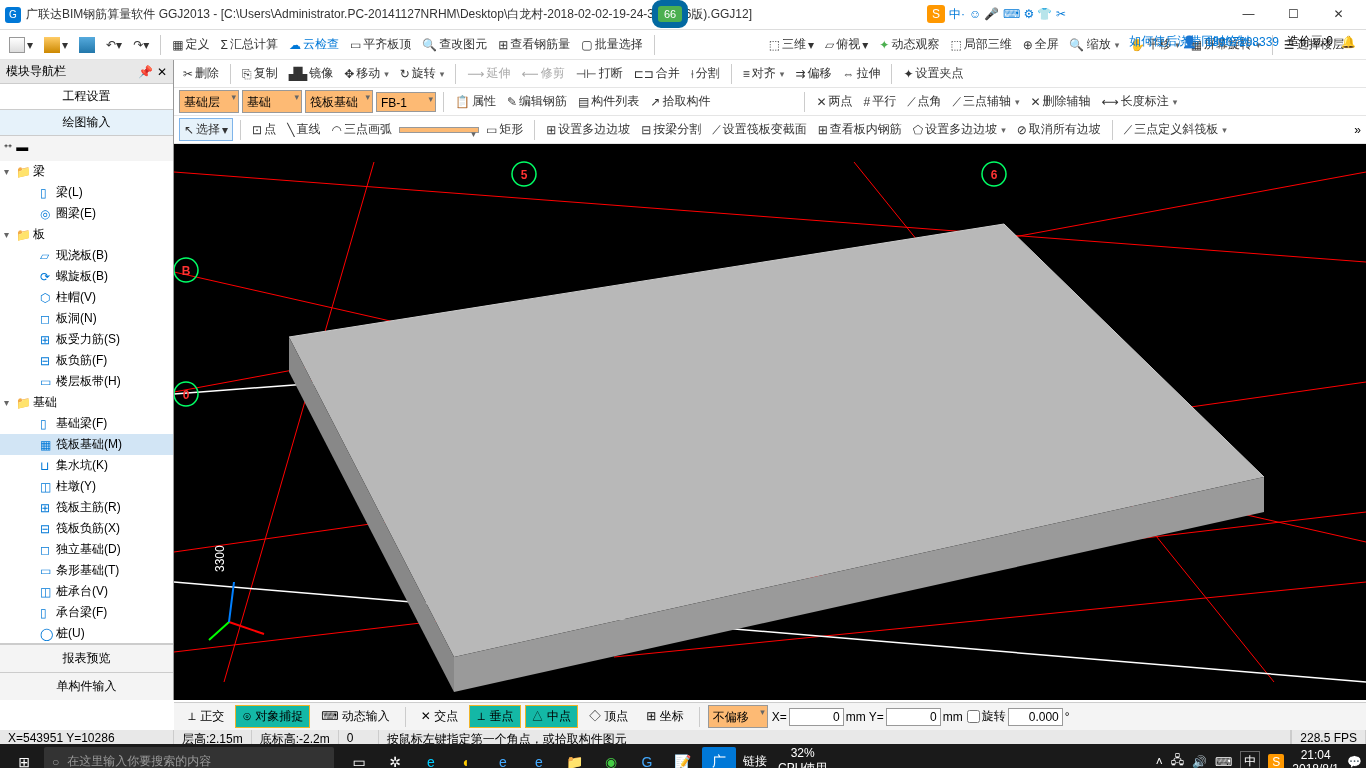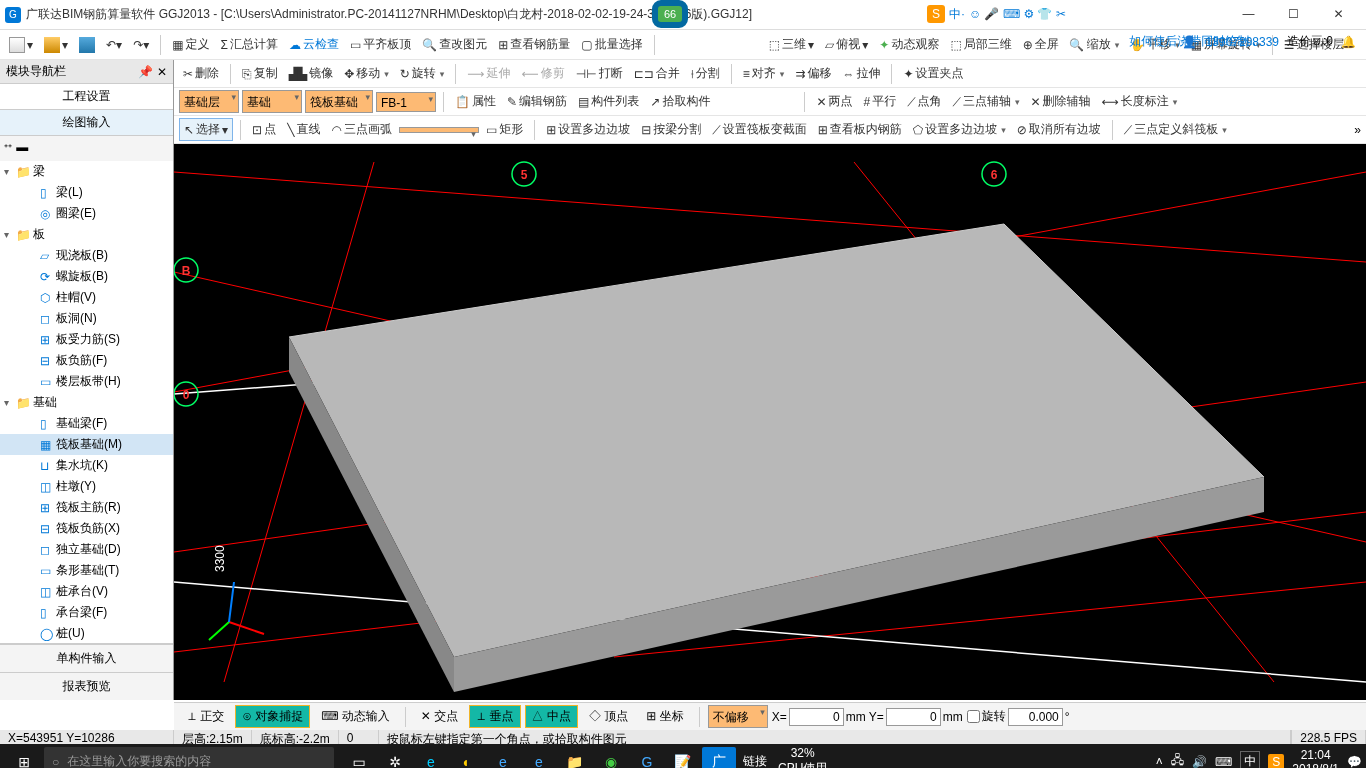--- a/index.html
+++ b/index.html
@@ -220,22 +220,22 @@
       <div class="tree-item l3">
           <span class="ticon" style="color:#0078d7;">▯</span>
           <span>承台梁(F)</span>
         </div>
       <div class="tree-item l3">
           <span class="ticon" style="color:#0078d7;">◯</span>
           <span>桩(U)</span>
         </div>
 
     </div>
+    <div class="nav-footer">报表预览</div>
     <div class="nav-footer">单构件输入</div>
-    <div class="nav-footer">报表预览</div>
   </div>
 
   <div style="flex:1;display:flex;flex-direction:column;">
 
     <div class="toolbar-row">
       <span class="tb-btn">✂ <span>删除</span></span>
         <span class="tb-sep"></span>
       <span class="tb-btn">⎘ <span>复制</span></span>
       <span class="tb-btn">▟▙ <span>镜像</span></span>
       <span class="tb-btn dropdown-arrow">✥ <span>移动</span></span>

